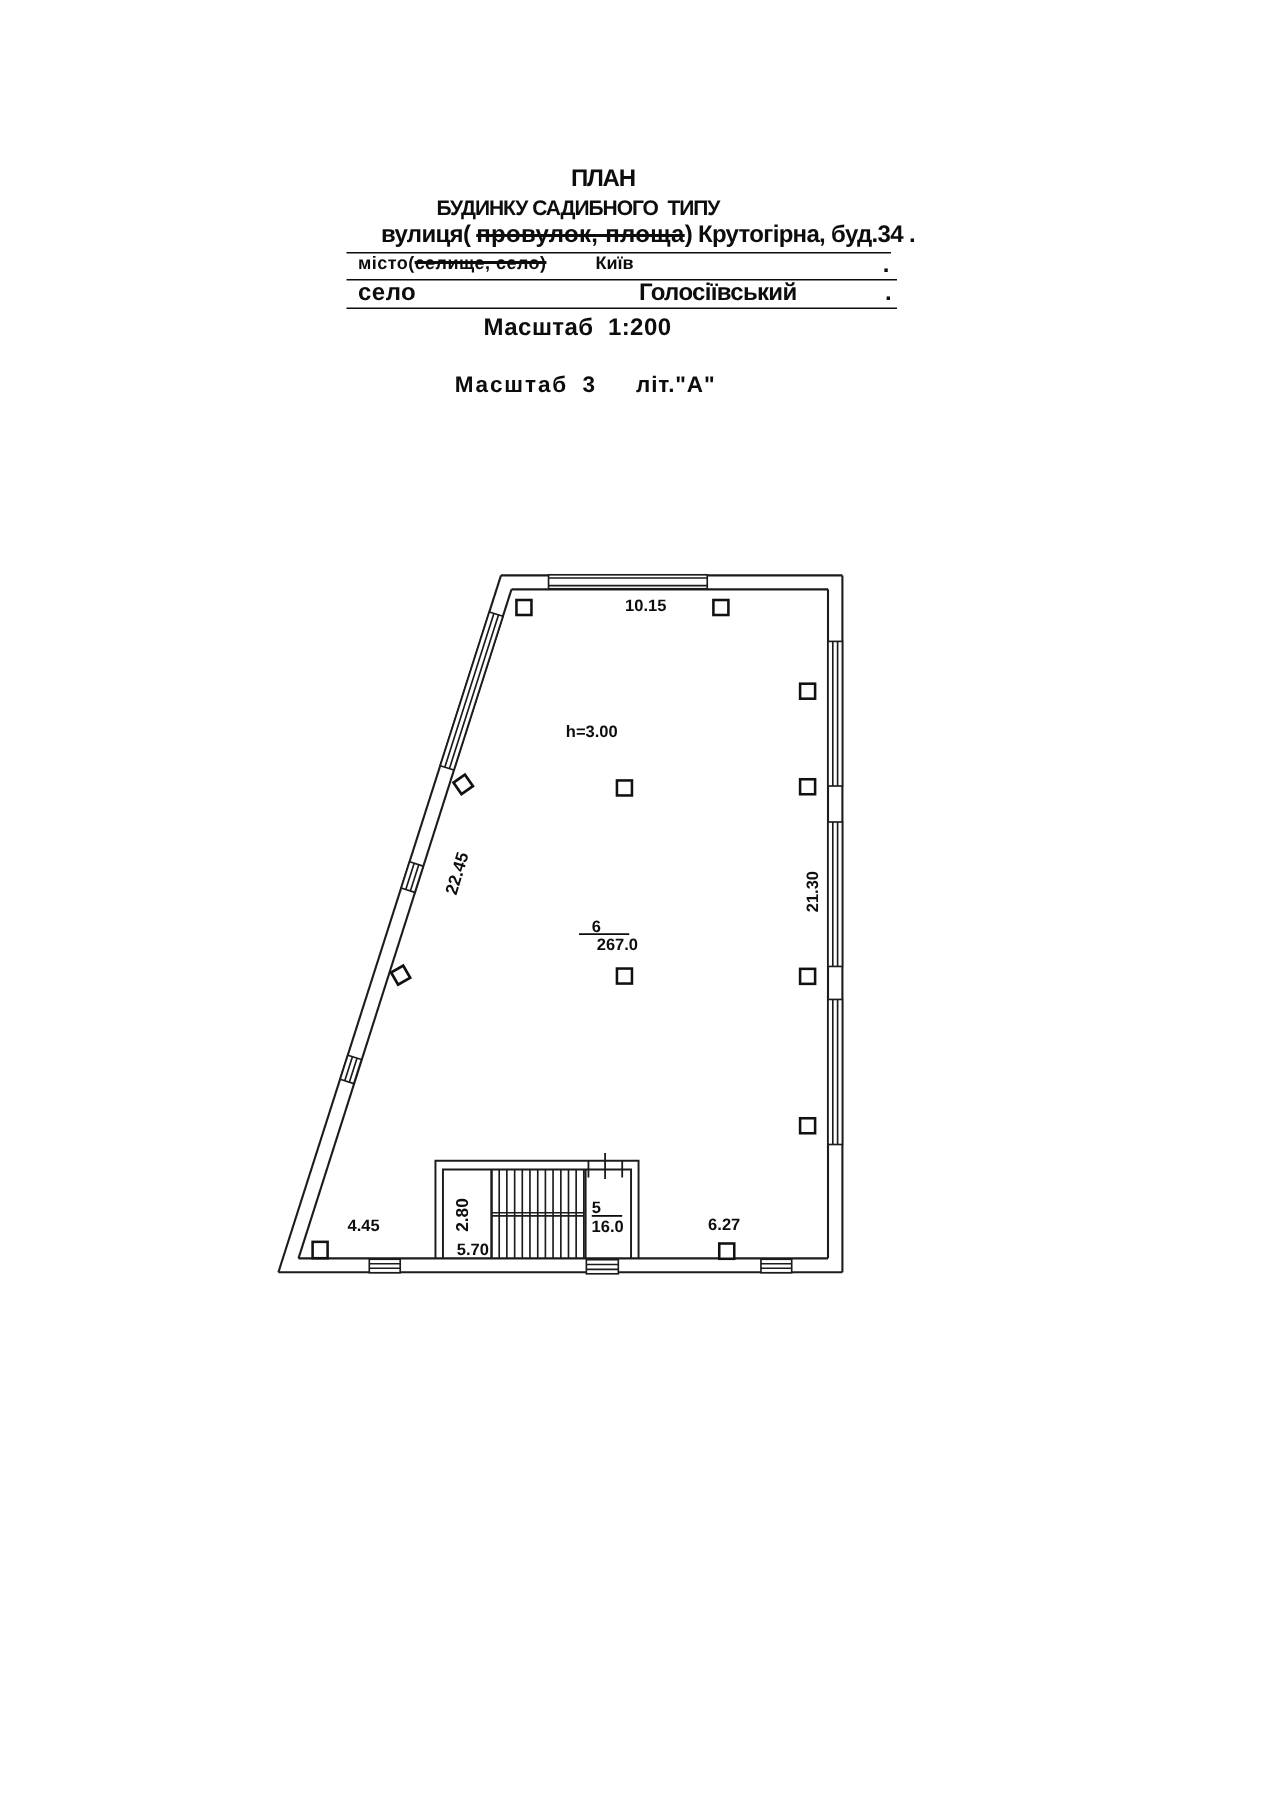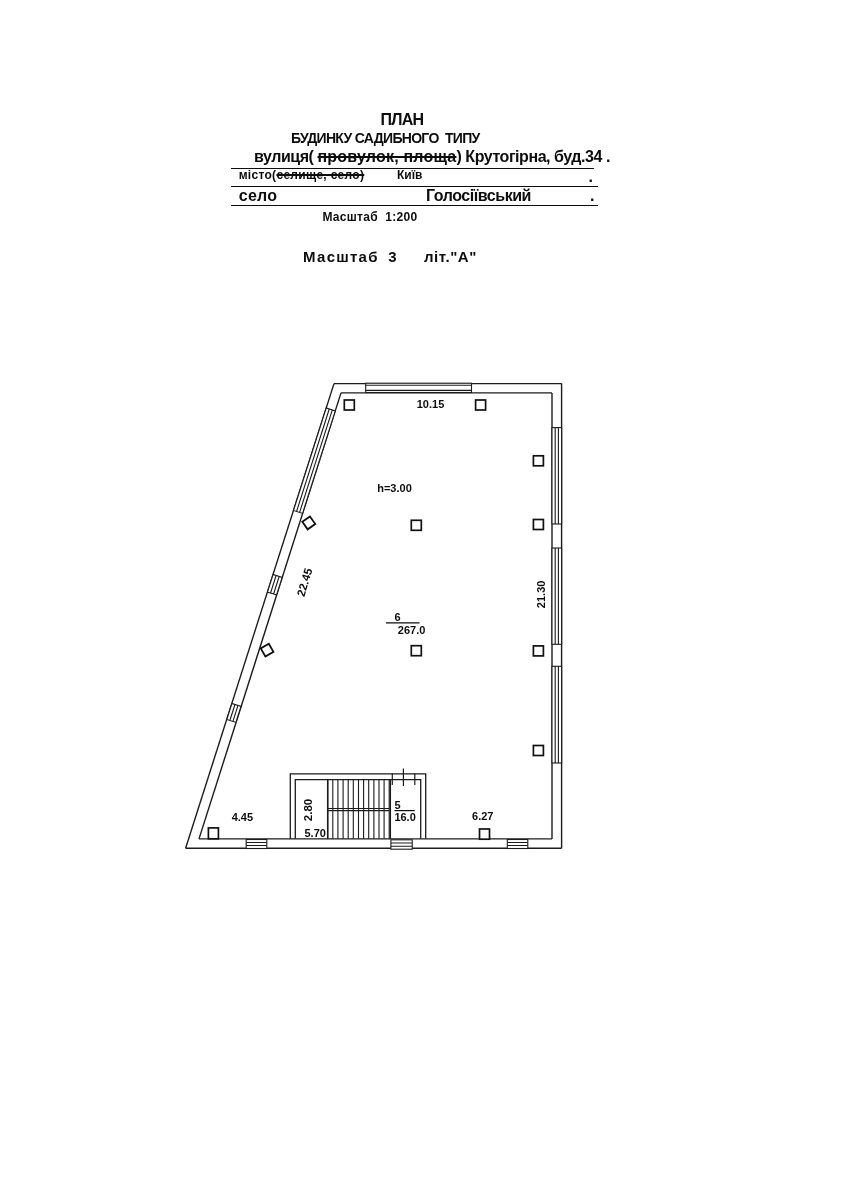--- a/index.html
+++ b/index.html
@@ -28,21 +28,21 @@
 <div class="ul" style="left:231px;top:186.4px;width:367px;"></div>
 
 <div class="t" style="left:238.7px;top:188px;font-size:16px;letter-spacing:0.3px;">село</div>
 
 <div class="t" style="left:426px;top:188px;font-size:16px;letter-spacing:-0.45px;">Голосіївський</div>
 
 <div class="t" style="left:590px;top:188px;font-size:16px;">.</div>
 
 <div class="ul" style="left:231px;top:205.3px;width:367px;"></div>
 
-<div class="t" style="left:322.4px;top:211px;font-size:12px;letter-spacing:0.3px;">Масштаб&nbsp; 1:200</div>
+<div class="t" style="left:322.4px;top:211px;font-size:16px;letter-spacing:0.3px;">Масштаб&nbsp; 1:200</div>
 
 <div class="t" style="left:303.1px;top:248.7px;font-size:15px;letter-spacing:1.26px;">Масштаб</div>
 <div class="t" style="left:388.3px;top:248.7px;font-size:15px;">3</div>
 <div class="t" style="left:424px;top:248.7px;font-size:15px;letter-spacing:0.57px;">літ."А"</div>
 
 <svg width="847" height="1200" viewBox="0 0 847 1200" style="position:absolute;left:0;top:0;" fill="none" stroke-linecap="butt">
 <g stroke="#1c1c1c" stroke-width="1.4">
 
 <g>
 <path d="M334,383.6 H561.6"></path>

